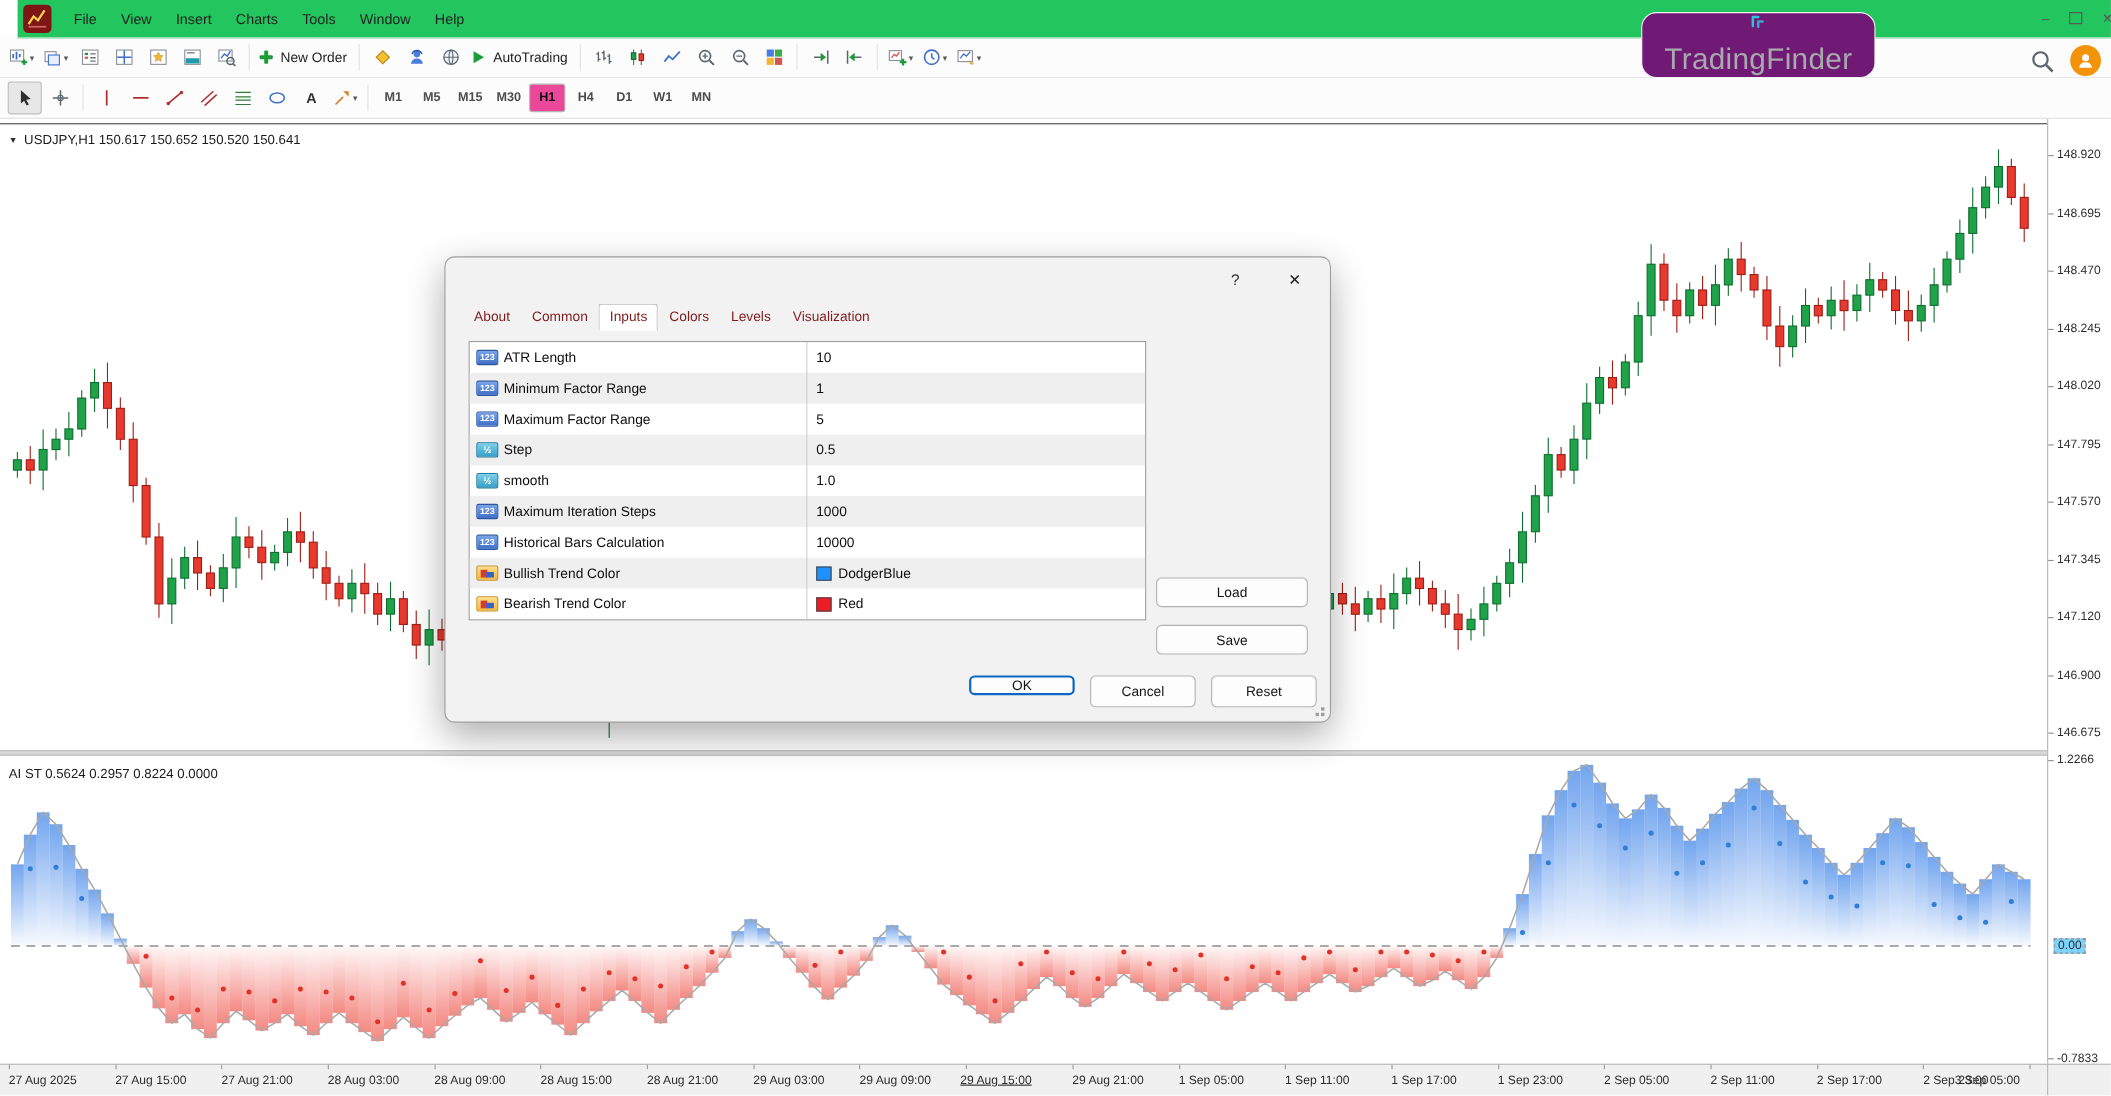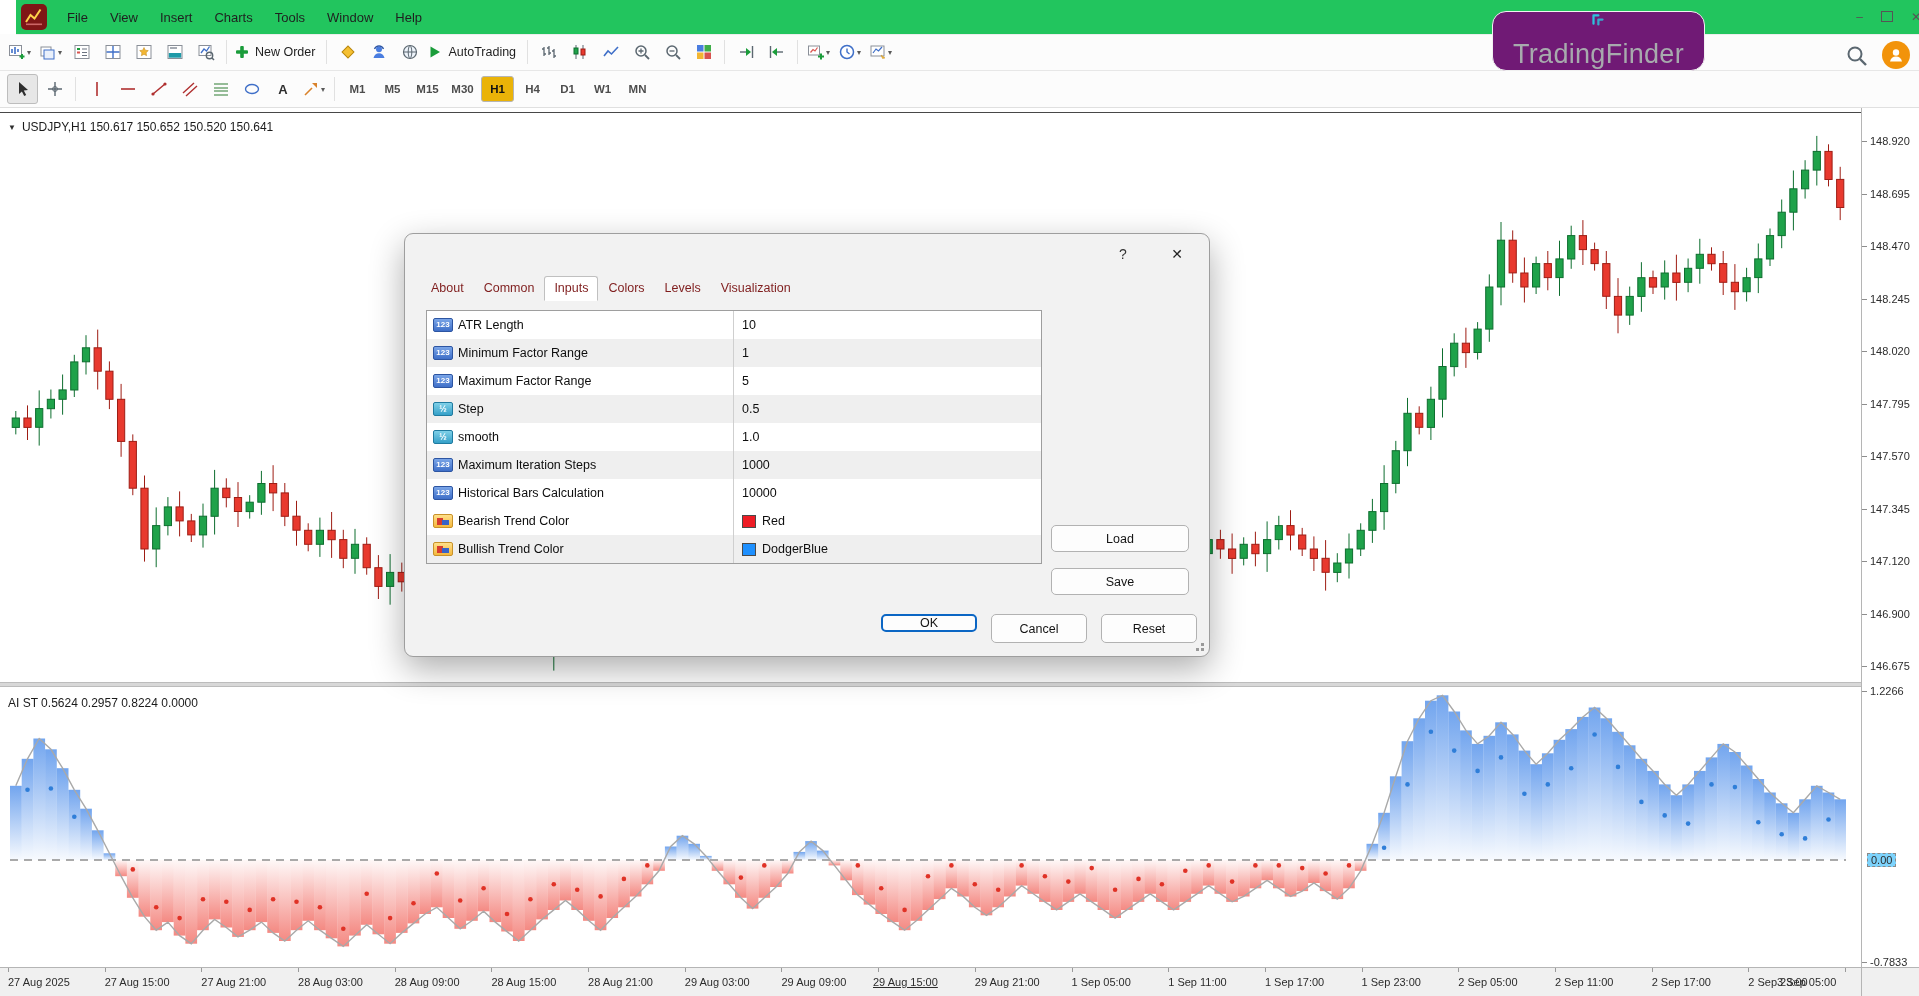--- a/index.html
+++ b/index.html
@@ -13,21 +13,21 @@
   #wc-max{width:10px;height:9px;border:1px solid #555;display:inline-block;}
   
   #toolbar1{position:absolute;left:0;top:34px;width:1919px;height:37px;background:#fcfcfc;border-bottom:1px solid #e7e7e7;display:flex;align-items:center;padding-left:4px;box-sizing:border-box;z-index:4;}
   #toolbar2{position:absolute;left:0;top:71px;width:1919px;height:37px;background:#fcfcfc;border-bottom:1px solid #e0e0e0;display:flex;align-items:center;padding-left:6px;box-sizing:border-box;z-index:4;}
   .tbtn{height:28px;min-width:29px;display:flex;align-items:center;justify-content:center;border-radius:3px;margin:0 1px;cursor:pointer;}
   .tbtn .lbl{font-size:12.5px;color:#1f1f1f;margin:0 5px 0 4px;white-space:nowrap;}
   .ic{width:18px;height:18px;display:block;}
   .caret{font-size:8px;color:#5a5a5a;margin-left:1px;}
   .vsep{width:1px;height:24px;background:#e1e1e1;margin:0 5px;flex:0 0 auto;}
   .tf{width:31px;height:24px;font-size:11.5px;font-weight:bold;color:#4d4d4d;display:flex;align-items:center;justify-content:center;border:1px solid transparent;border-radius:3px;margin:0 1px;cursor:pointer;}
-  .tf.active{background:#eab308;border-color:#b5b5b5;color:#111;}
+  .tf.active{background:#ec4899;border-color:#b5b5b5;color:#111;}
   .tbtn.active{background:#e7e7e7;border:1px solid #bdbdbd;}
   
   #brand{position:absolute;left:1492px;top:11px;height:58px;display:flex;align-items:center;gap:12px;padding:0 20px;border:1px solid #f1f1f1;border-radius:14px;background:#701a75;z-index:6;flex-direction:column;}
   #brand .bname{font-size:27px;color:#a7aaad;letter-spacing:.3px;}
   #searchbtn{position:absolute;left:1845px;top:44px;width:24px;height:24px;z-index:6;cursor:pointer;}
   #avatar{position:absolute;left:1882px;top:41px;width:28px;height:28px;border-radius:50%;background:#f2930a;z-index:6;display:flex;align-items:center;justify-content:center;cursor:pointer;}
   
   #chartwin{position:absolute;left:0;top:108px;width:1861px;height:888px;background:#fff;}
   #chartborder{position:absolute;left:0;top:4px;width:100%;height:1px;background:#474747;}
   #mainsvg{position:absolute;left:0;top:4px;width:1861px;height:570px;}
@@ -1019,35 +1019,35 @@
         <div class="prow alt">
           <span class="pic int">123</span>
           <span class="plabel">Maximum Iteration Steps</span>
           <span class="pval">1000</span>
         </div>
         <div class="prow">
           <span class="pic int">123</span>
           <span class="plabel">Historical Bars Calculation</span>
           <span class="pval">10000</span>
         </div>
+        <div class="prow alt">
+          <span class="pic color">
+            <i class="c1"></i>
+            <i class="c2"></i>
+          </span>
+          <span class="plabel">Bullish Trend Color</span>
+          <span class="pval"><i class="sw" style="background: rgb(30, 144, 255);"></i>DodgerBlue</span>
+        </div>
         <div class="prow">
           <span class="pic color">
             <i class="c1"></i>
             <i class="c2"></i>
           </span>
           <span class="plabel">Bearish Trend Color</span>
           <span class="pval"><i class="sw" style="background: rgb(238, 28, 37);"></i>Red</span>
-        </div>
-        <div class="prow alt">
-          <span class="pic color">
-            <i class="c1"></i>
-            <i class="c2"></i>
-          </span>
-          <span class="plabel">Bullish Trend Color</span>
-          <span class="pval"><i class="sw" style="background: rgb(30, 144, 255);"></i>DodgerBlue</span>
         </div>
       </div>
     <div id="colsep"></div>
   </div>
   <div class="dbtn" id="bload">Load</div>
   <div class="dbtn" id="bsave">Save</div>
   <div class="dbtn" id="bok">OK</div>
   <div class="dbtn" id="bcancel">Cancel</div>
   <div class="dbtn" id="breset">Reset</div>
   <div id="dgrip"></div>

